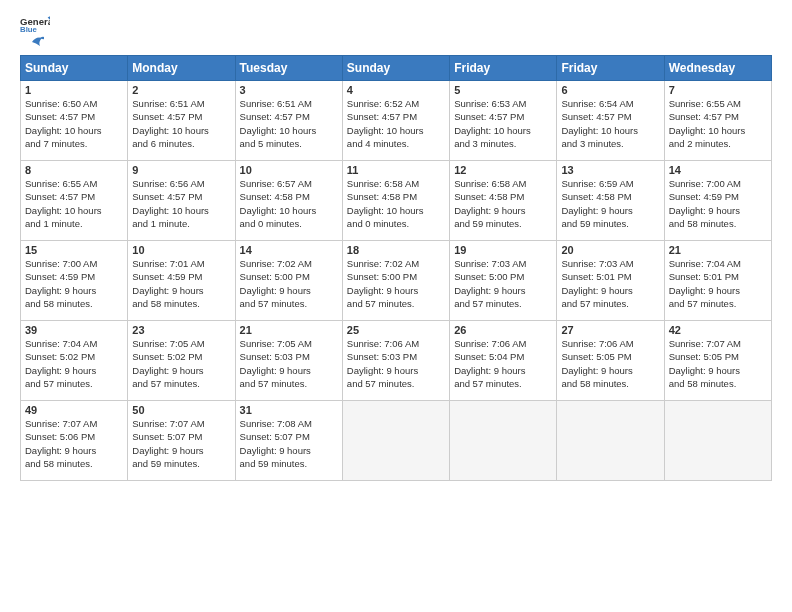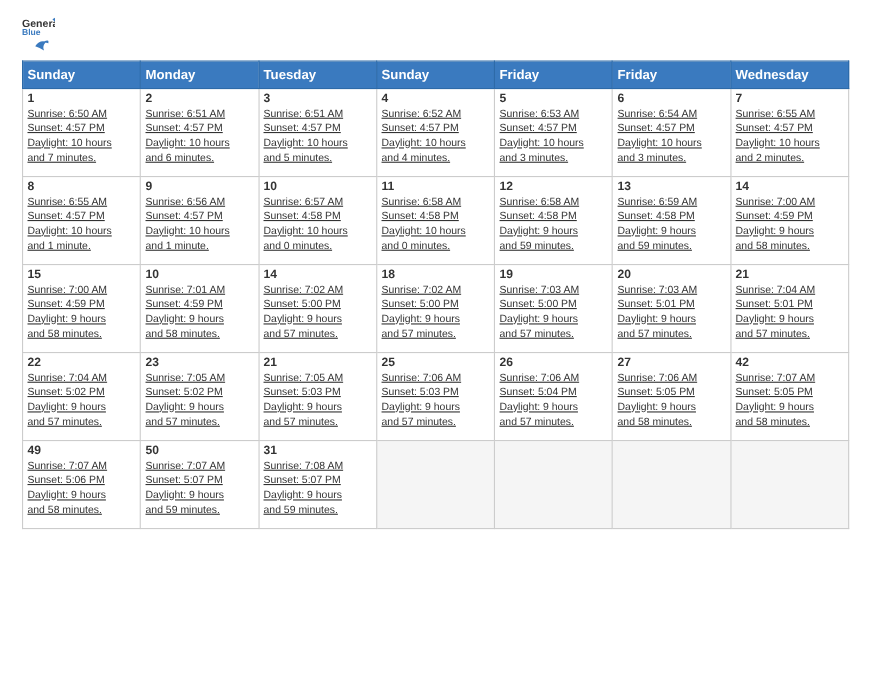--- a/index.html
+++ b/index.html
@@ -74,21 +74,20 @@
       background: #fff;
     }
     .day-number {
       font-weight: bold;
       font-size: 11px;
       display: block;
       margin-bottom: 1px;
     }
     .day-info {
       line-height: 1.4;
-      text-decoration: underline;
     }
   </style>
 </head>
 <body>
 
 <div class="page">
   <div class="header-section">
     <div class="logo">
       <svg class="logo-bird" viewBox="0 0 50 30">
         <text x="0" y="16" font-size="16" font-weight="bold" fill="#333" font-family="Arial">General</text>
@@ -209,21 +208,21 @@
             <span class="day-number">20</span>
             <div class="day-info">Sunrise: 7:03 AM<br>Sunset: 5:01 PM<br>Daylight: 9 hours<br>and 57 minutes.</div>
           </td>
           <td>
             <span class="day-number">21</span>
             <div class="day-info">Sunrise: 7:04 AM<br>Sunset: 5:01 PM<br>Daylight: 9 hours<br>and 57 minutes.</div>
           </td>
         </tr>
         <tr>
           <td>
-            <span class="day-number">22</span>
+            <span class="day-number">39</span>
             <div class="day-info">Sunrise: 7:04 AM<br>Sunset: 5:02 PM<br>Daylight: 9 hours<br>and 57 minutes.</div>
           </td>
           <td>
             <span class="day-number">23</span>
             <div class="day-info">Sunrise: 7:05 AM<br>Sunset: 5:02 PM<br>Daylight: 9 hours<br>and 57 minutes.</div>
           </td>
           <td>
             <span class="day-number">21</span>
             <div class="day-info">Sunrise: 7:05 AM<br>Sunset: 5:03 PM<br>Daylight: 9 hours<br>and 57 minutes.</div>
           </td>

